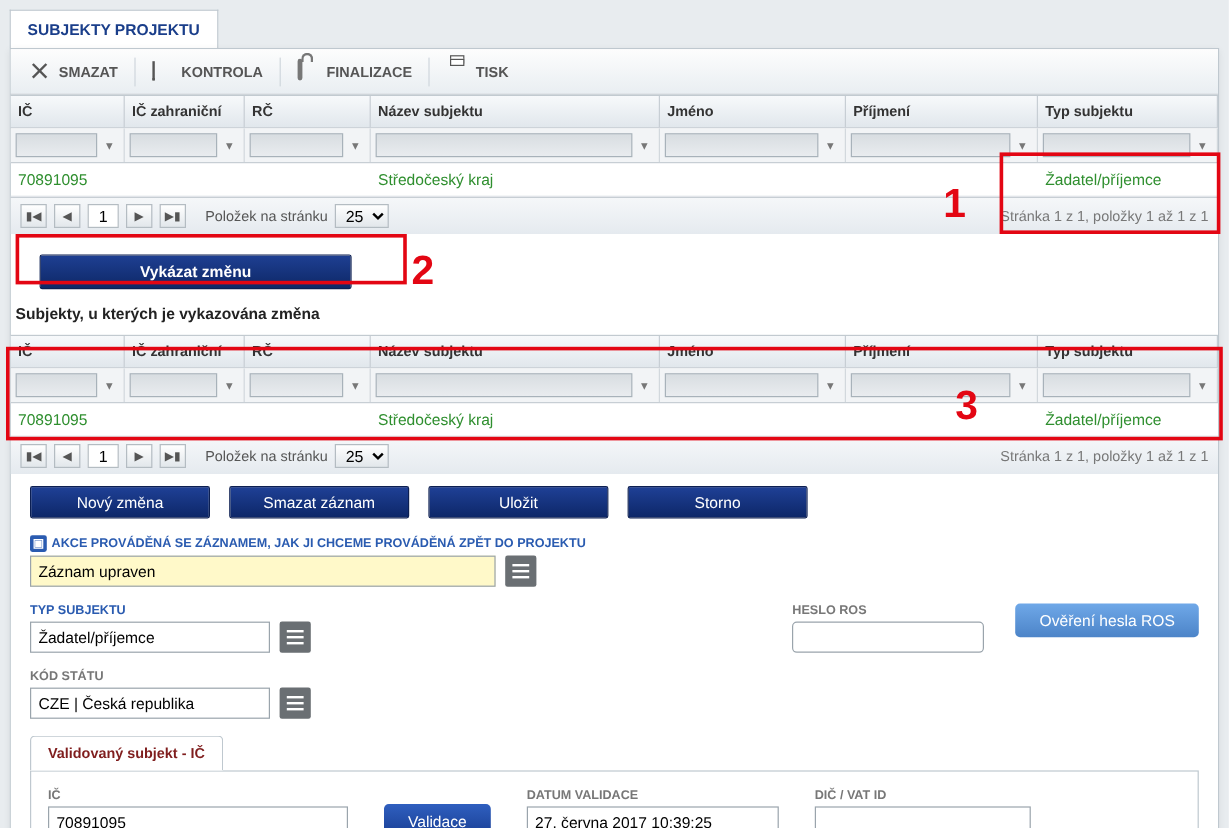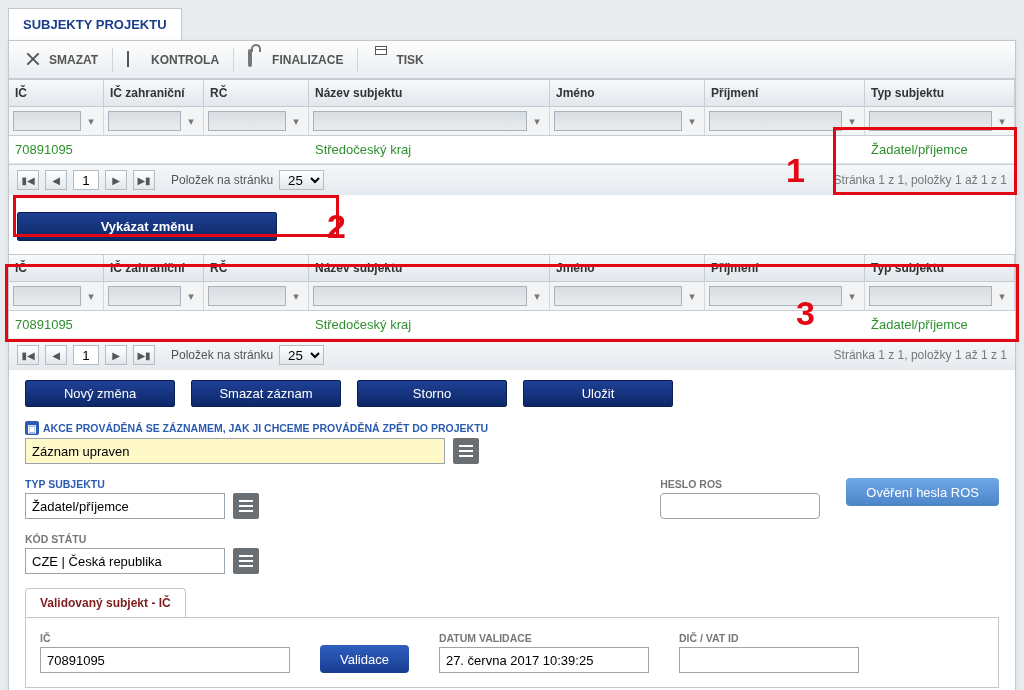--- a/index.html
+++ b/index.html
@@ -331,28 +331,29 @@
       <div class="pg-btn">▶</div>
       <div class="pg-btn">▶▮</div>
       <span style="margin-left:10px;">Položek na stránku</span>
       <select class="pg-select">
         <option>25</option>
       </select>
       <span class="pg-summary">Stránka 1 z 1, položky 1 až 1 z 1</span>
     </div>
   </div>
 
-  <div style="position:relative;">
+  <div style="position:relative;padding-left:16px;">
     <div class="big-btn-row">
       <div class="big-btn">Vykázat změnu</div>
       <div class="big-red-num">2</div>
     </div>
     <div class="anno" style="left:4px; top:0px; width:326px; height:42px;"></div>
   </div>
 
+  <div class="sub-title">Subjekty, u kterých je vykazována změna</div>
 
   <div class="grid" style="position:relative;">
     <div class="grid-header-row">
       <div class="grid-header-cell c-ic">IČ</div>
       <div class="grid-header-cell c-iczah">IČ zahraniční</div>
       <div class="grid-header-cell c-rc">RČ</div>
       <div class="grid-header-cell c-nazev">Název subjektu</div>
       <div class="grid-header-cell c-jmeno">Jméno</div>
       <div class="grid-header-cell c-prij">Příjmení</div>
       <div class="grid-header-cell c-typ">Typ subjektu</div>
@@ -409,32 +410,32 @@
       <span class="pg-summary">Stránka 1 z 1, položky 1 až 1 z 1</span>
     </div>
     <div class="anno" style="left:-4px; top:10px; width:1014px; height:78px;"></div>
     <div class="big-red-num" style="position:absolute; top:40px; right:200px;">3</div>
   </div>
 
   <div class="form-area">
     <div class="btn-row">
       <div class="action-btn">Nový změna</div>
       <div class="action-btn">Smazat záznam</div>
+      <div class="action-btn">Uložit</div>
       <div class="action-btn">Storno</div>
-      <div class="action-btn">Uložit</div>
     </div>
 
     <div class="field-row">
       <div class="col">
         <div class="field-label">
           <span class="req-dot">▣</span>
           <span>AKCE PROVÁDĚNÁ SE ZÁZNAMEM, JAK JI CHCEME PROVÁDĚNÁ ZPĚT DO PROJEKTU</span>
         </div>
         <div style="display:flex; gap:8px; align-items:center;">
-          <input class="text-input yellow-bg" style="width: 420px;" value="Záznam upraven">
+          <input class="text-input yellow-bg" style="width: 388px;" value="Záznam upraven">
           <div class="list-ico"></div>
         </div>
       </div>
     </div>
 
     <div class="field-row" style="justify-content: space-between; align-items: flex-end;">
       <div class="col">
         <div class="field-label">TYP SUBJEKTU</div>
         <div style="display:flex; gap:8px; align-items:center;">
           <input class="text-input" style="width: 200px;" value="Žadatel/příjemce">

